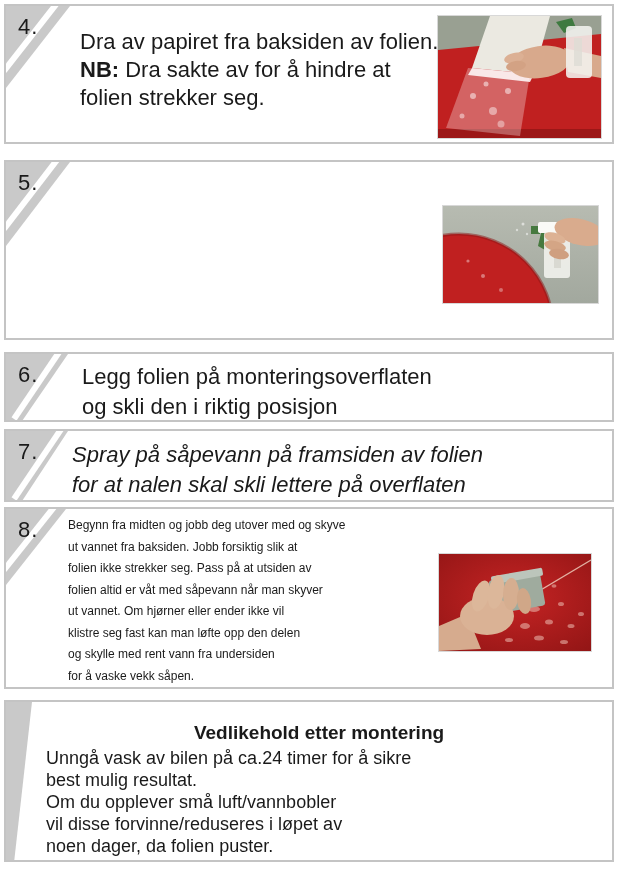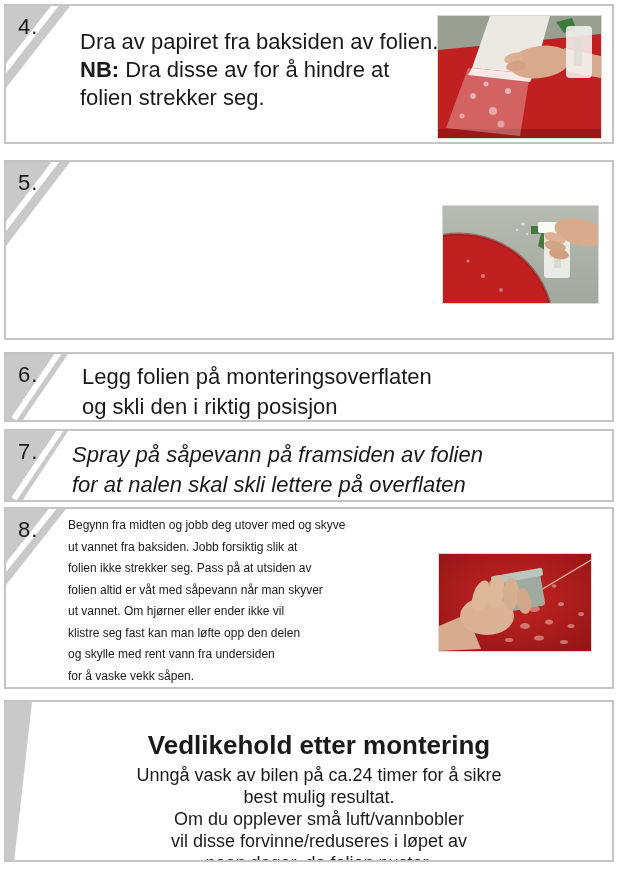--- a/index.html
+++ b/index.html
@@ -14,33 +14,33 @@
   }
   .corner{position:absolute;top:0;left:0;}
   .corner .shape{position:absolute;top:0;left:0;width:100%;height:100%;background:#c9c9c9;}
   .tri .shape{clip-path:polygon(0 0,100% 0,0 100%);}
   .trap .shape{clip-path:polygon(0 0,100% 0,27% 100%,0 100%);}
   .slash{position:absolute;background:#ffffff;height:6px;transform-origin:0 50%;}
   .num{position:absolute;top:8px;left:12px;font-size:22px;letter-spacing:1px;}
   .txt{position:absolute;white-space:pre-line;}
   .fs22{font-size:22px;}
   .photo{position:absolute;border:1px solid #d8d8d8;}
-  .mbox-title{font-weight:bold;font-size:26px;text-align:center;margin:12px 0 3px 0;}
-  .mbox-body{font-size:18px;line-height:22px;text-align:center;white-space:pre-line;}
+  .mbox-title{font-weight:bold;font-size:19px;text-align:center;margin:4px 0 3px 0;}
+  .mbox-body{font-size:18px;line-height:22px;white-space:pre-line;}
 </style>
 </head>
 <body>
 
 <div class="box" style="top:4px;height:140px;">
   <div class="corner tri" style="width:64px;height:82px;">
     <div class="shape"></div>
     <div class="slash" style="left:-2px;top:62px;width:92px;transform:rotate(-52deg);"></div>
     <span class="num">4.</span>
   </div>
-  <div class="txt fs22" style="left:62px;top:22px;line-height:28px;width:370px;margin-left:12px;"><span>Dra av papiret fra baksiden av folien.</span><br><b>NB:</b> <span style="white-space:pre-line;">Dra disse av for å hindre at
+  <div class="txt fs22" style="left:62px;top:22px;line-height:28px;width:370px;margin-left:12px;"><span>Dra av papiret fra baksiden av folien.</span><br><b>NB:</b> <span style="white-space:pre-line;">Dra sakte av for å hindre at
 folien strekker seg.</span></div>
   <svg class="photo" style="left:431px;top:9px;" width="163" height="122" viewBox="0 0 163 122">
     <rect x="0" y="0" width="163" height="122" fill="#99a092"></rect>
     <polygon points="0,34 163,18 163,122 0,122" fill="#c02020"></polygon>
     <rect x="0" y="113" width="163" height="9" fill="#7d1010" opacity="0.55"></rect>
     <polygon points="30,52 92,58 82,120 8,112" fill="#ffffff" opacity="0.30"></polygon>
     <circle cx="35" cy="80" r="3" fill="#fff" opacity="0.5"></circle>
       <circle cx="55" cy="95" r="4" fill="#fff" opacity="0.45"></circle>
     <circle cx="70" cy="75" r="3" fill="#fff" opacity="0.5"></circle>
       <circle cx="48" cy="68" r="2.5" fill="#fff" opacity="0.5"></circle>

